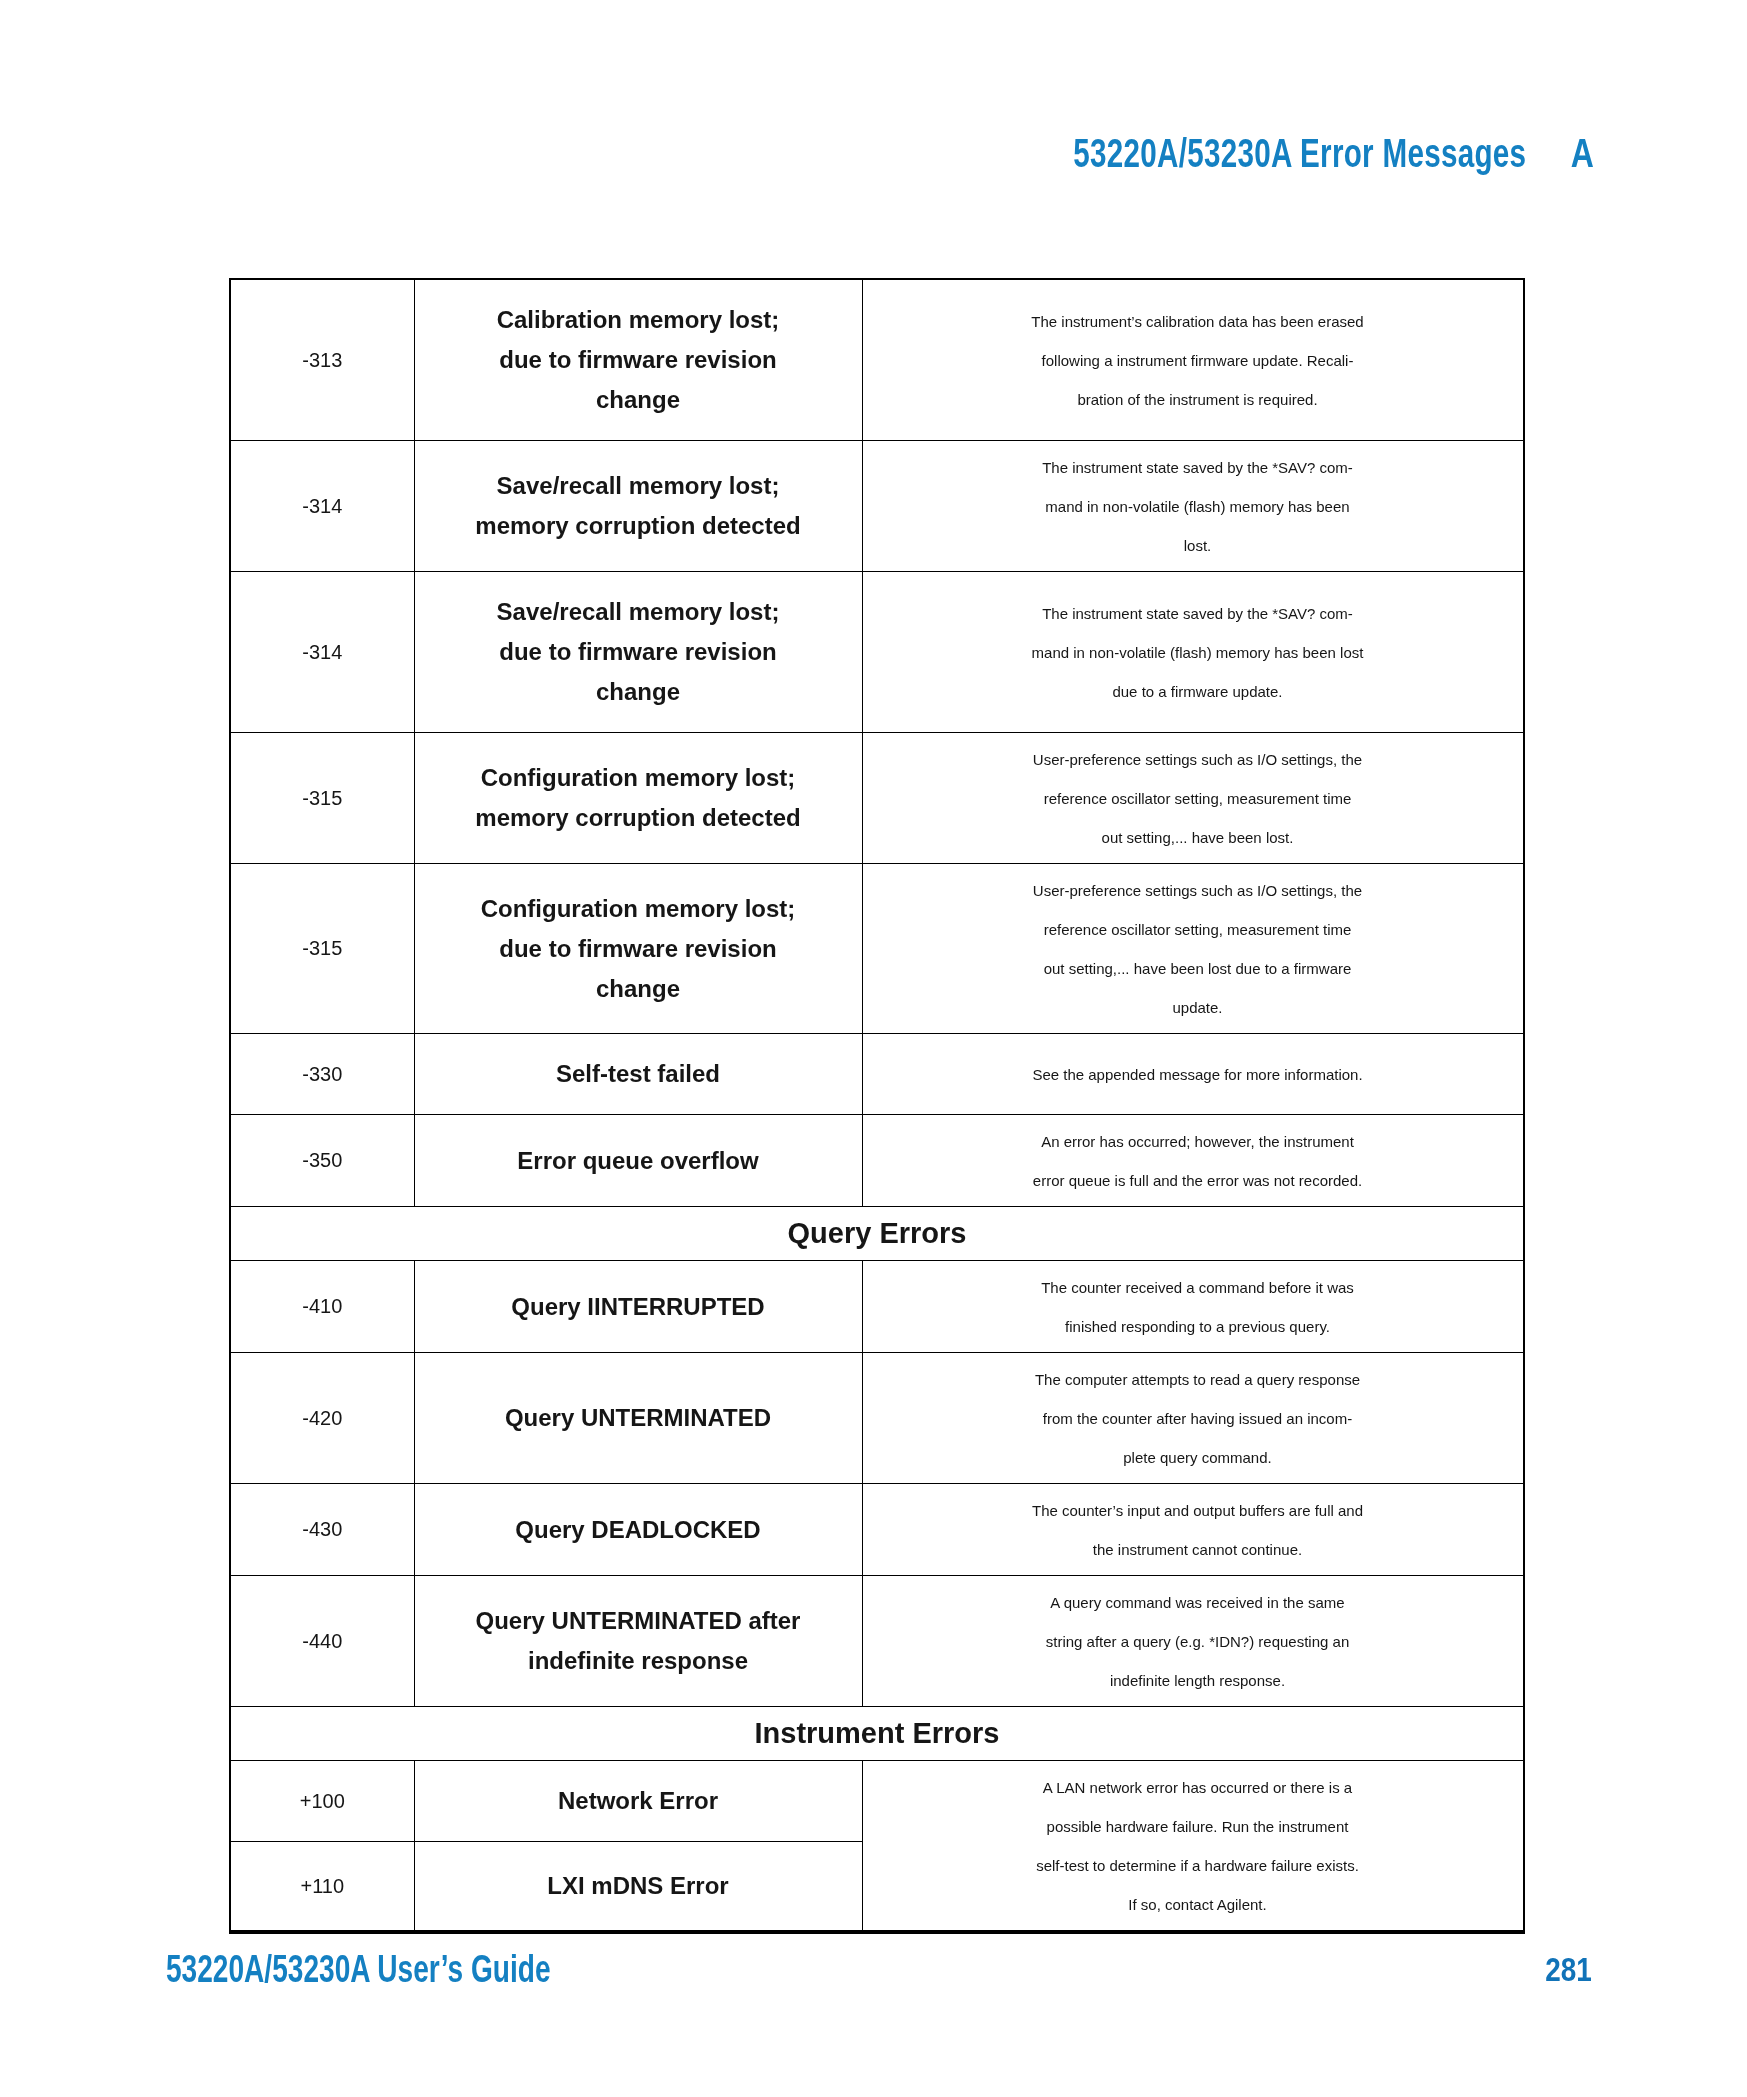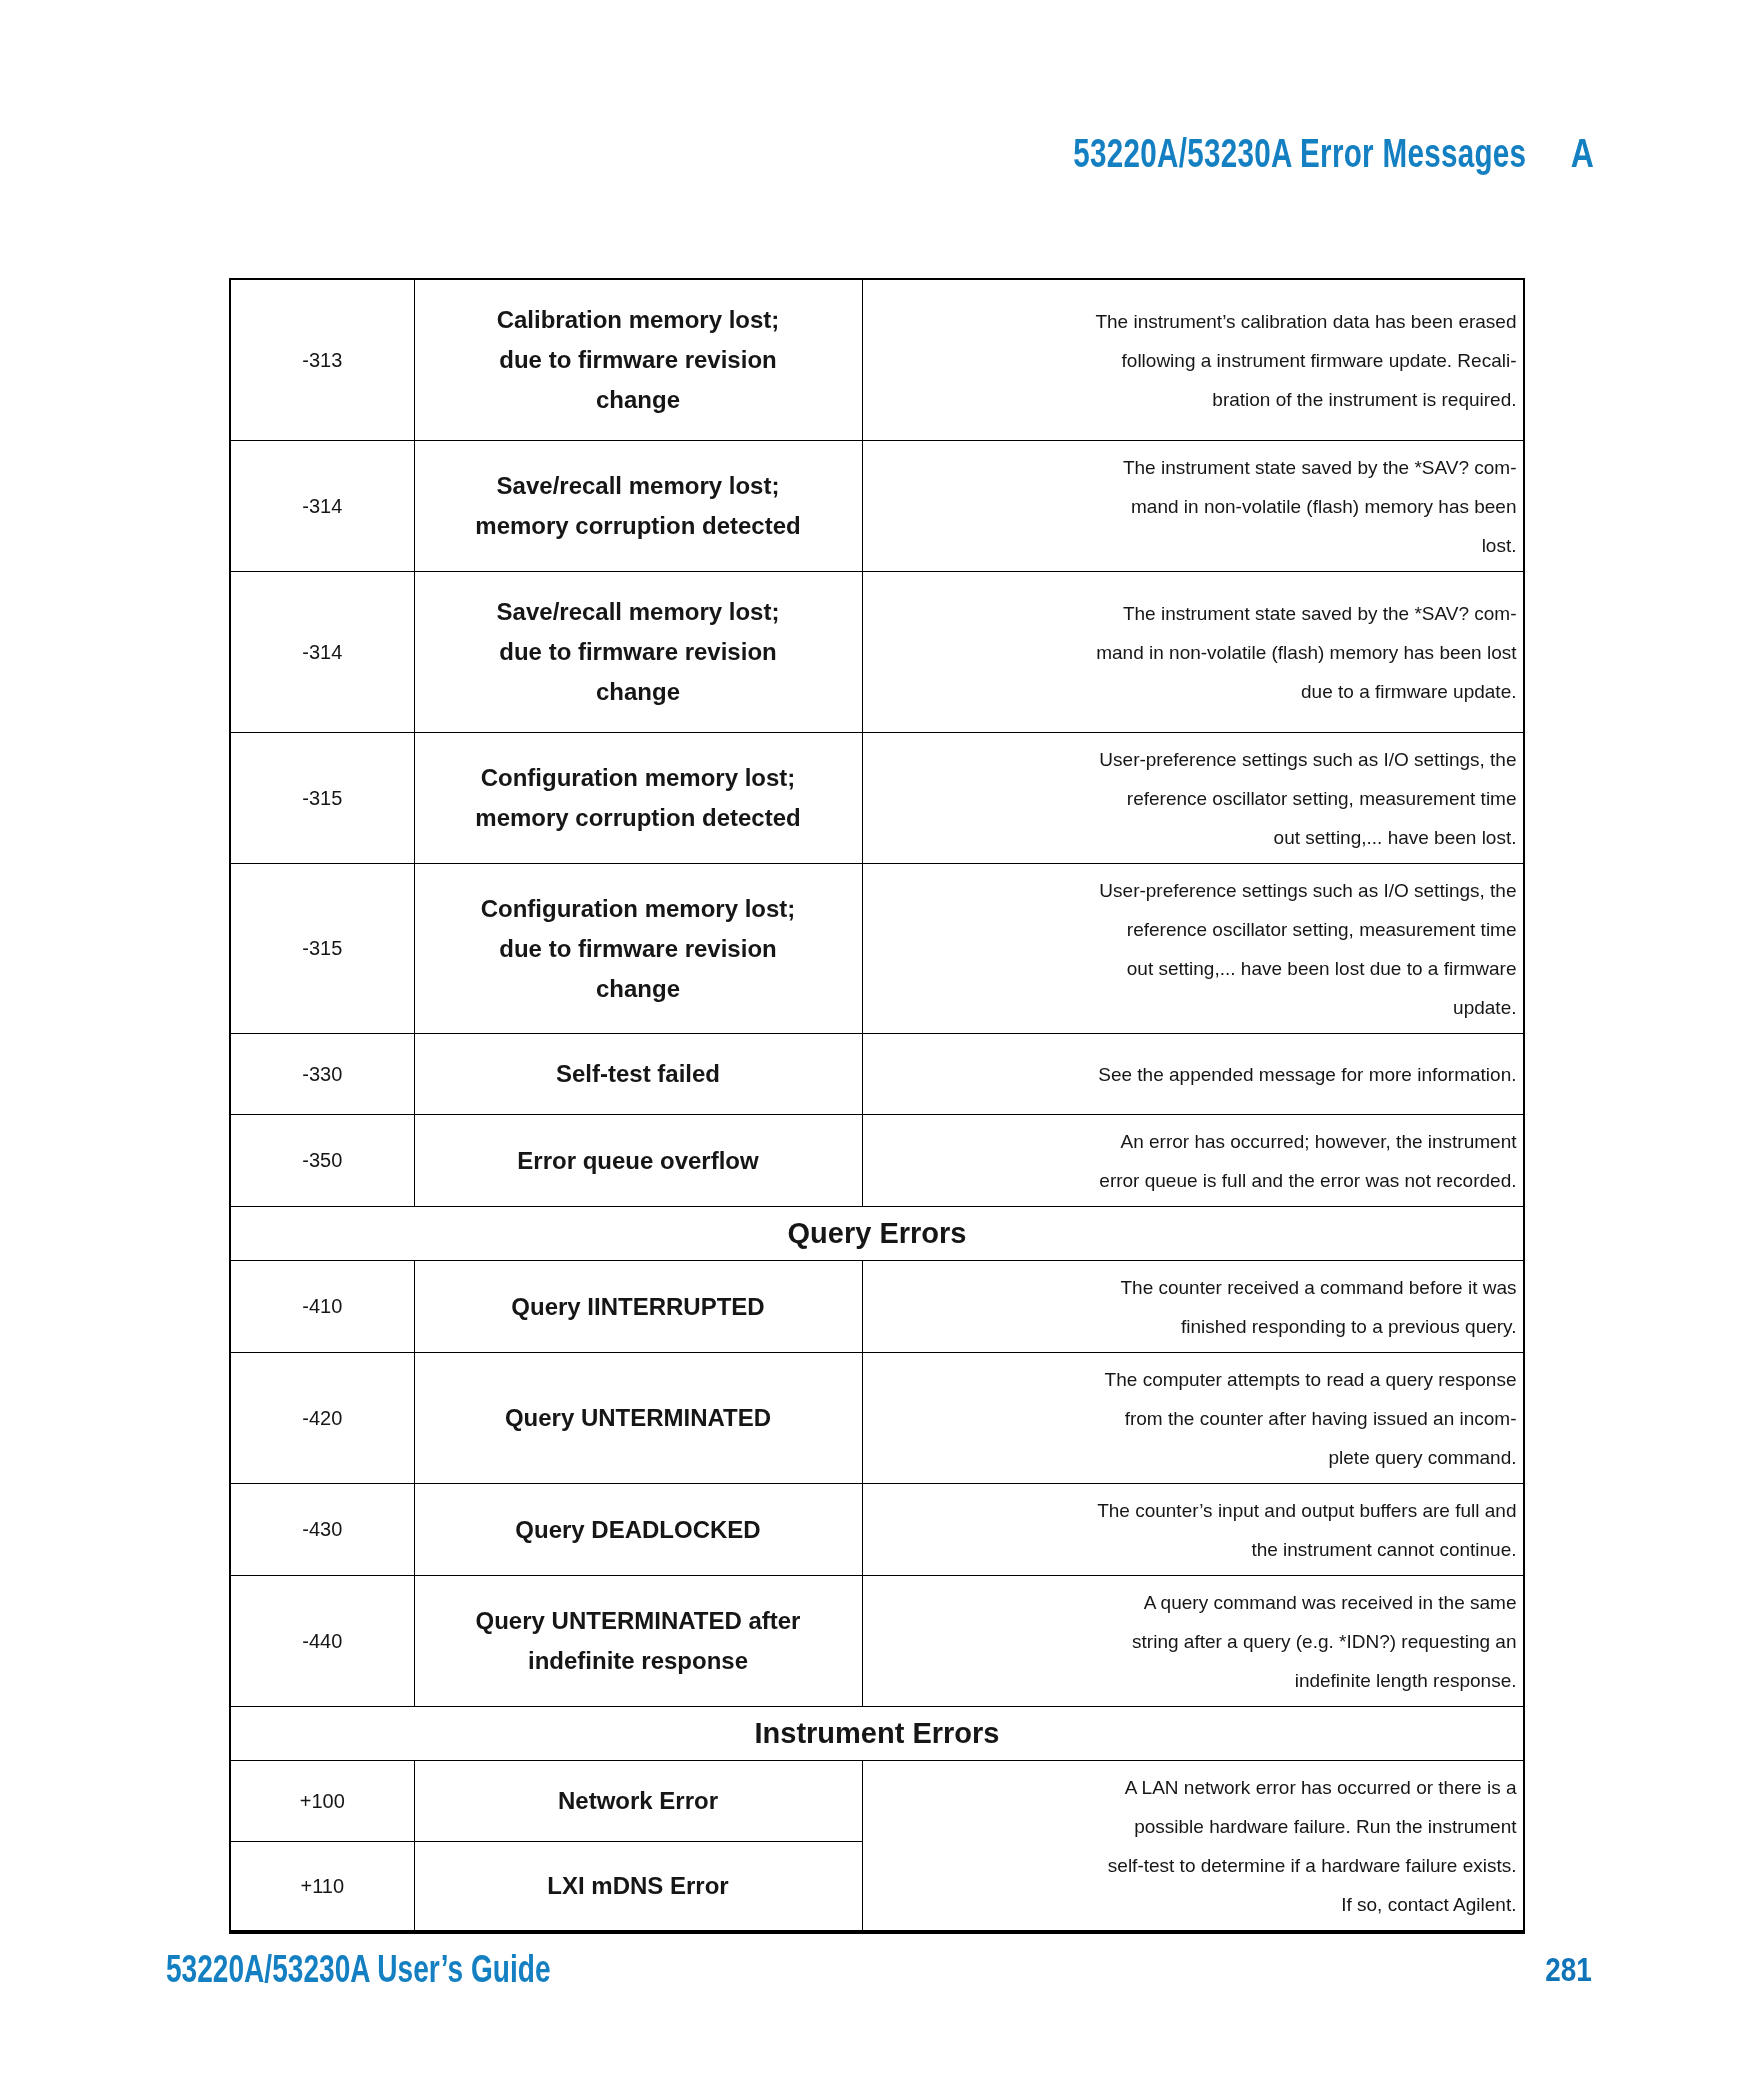--- a/index.html
+++ b/index.html
@@ -37,21 +37,21 @@
   }
   td.code-cell{
     width:184px;text-align:center;font-size:20px;color:#222;
     padding:6.5px 3.2px;
   }
   td.name-cell{
     width:448px;text-align:center;font-weight:bold;font-size:24px;color:#000;
     white-space:pre-line;line-height:40px;padding:20px 8px;
   }
   td.desc-cell{
-    width:662px;text-align:right;font-size:19px;
+    width:662px;text-align:center;font-size:15px;
     white-space:pre-line;line-height:39px;
     padding:6.5px 6.5px 6.5px 16px;color:#161616;
   }
   td.section-cell{
     text-align:center;font-weight:bold;font-size:29px;color:#000;
     height:50px;padding:1.6px;
   }
   tr.rowspan-start{height:55px;}
 
   

